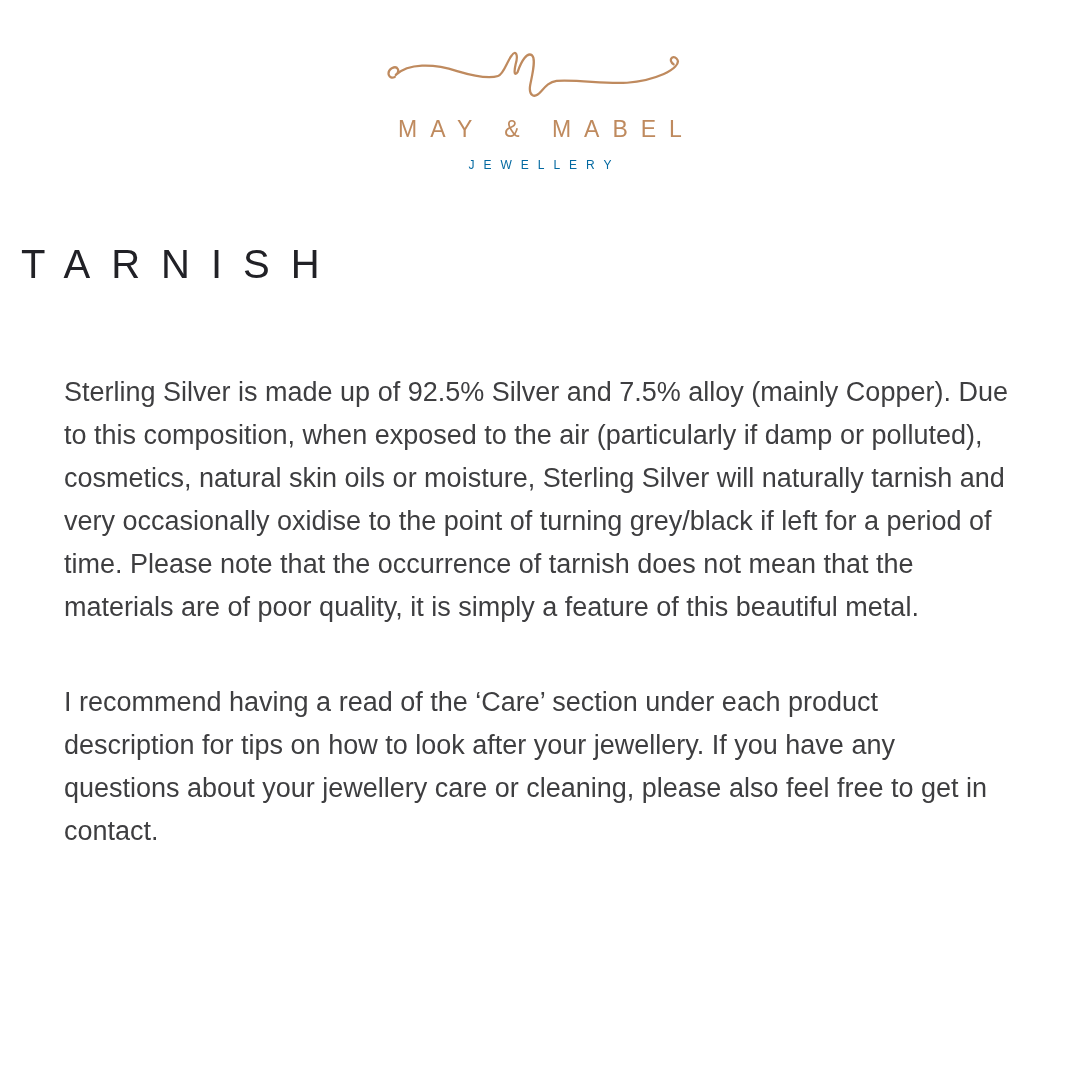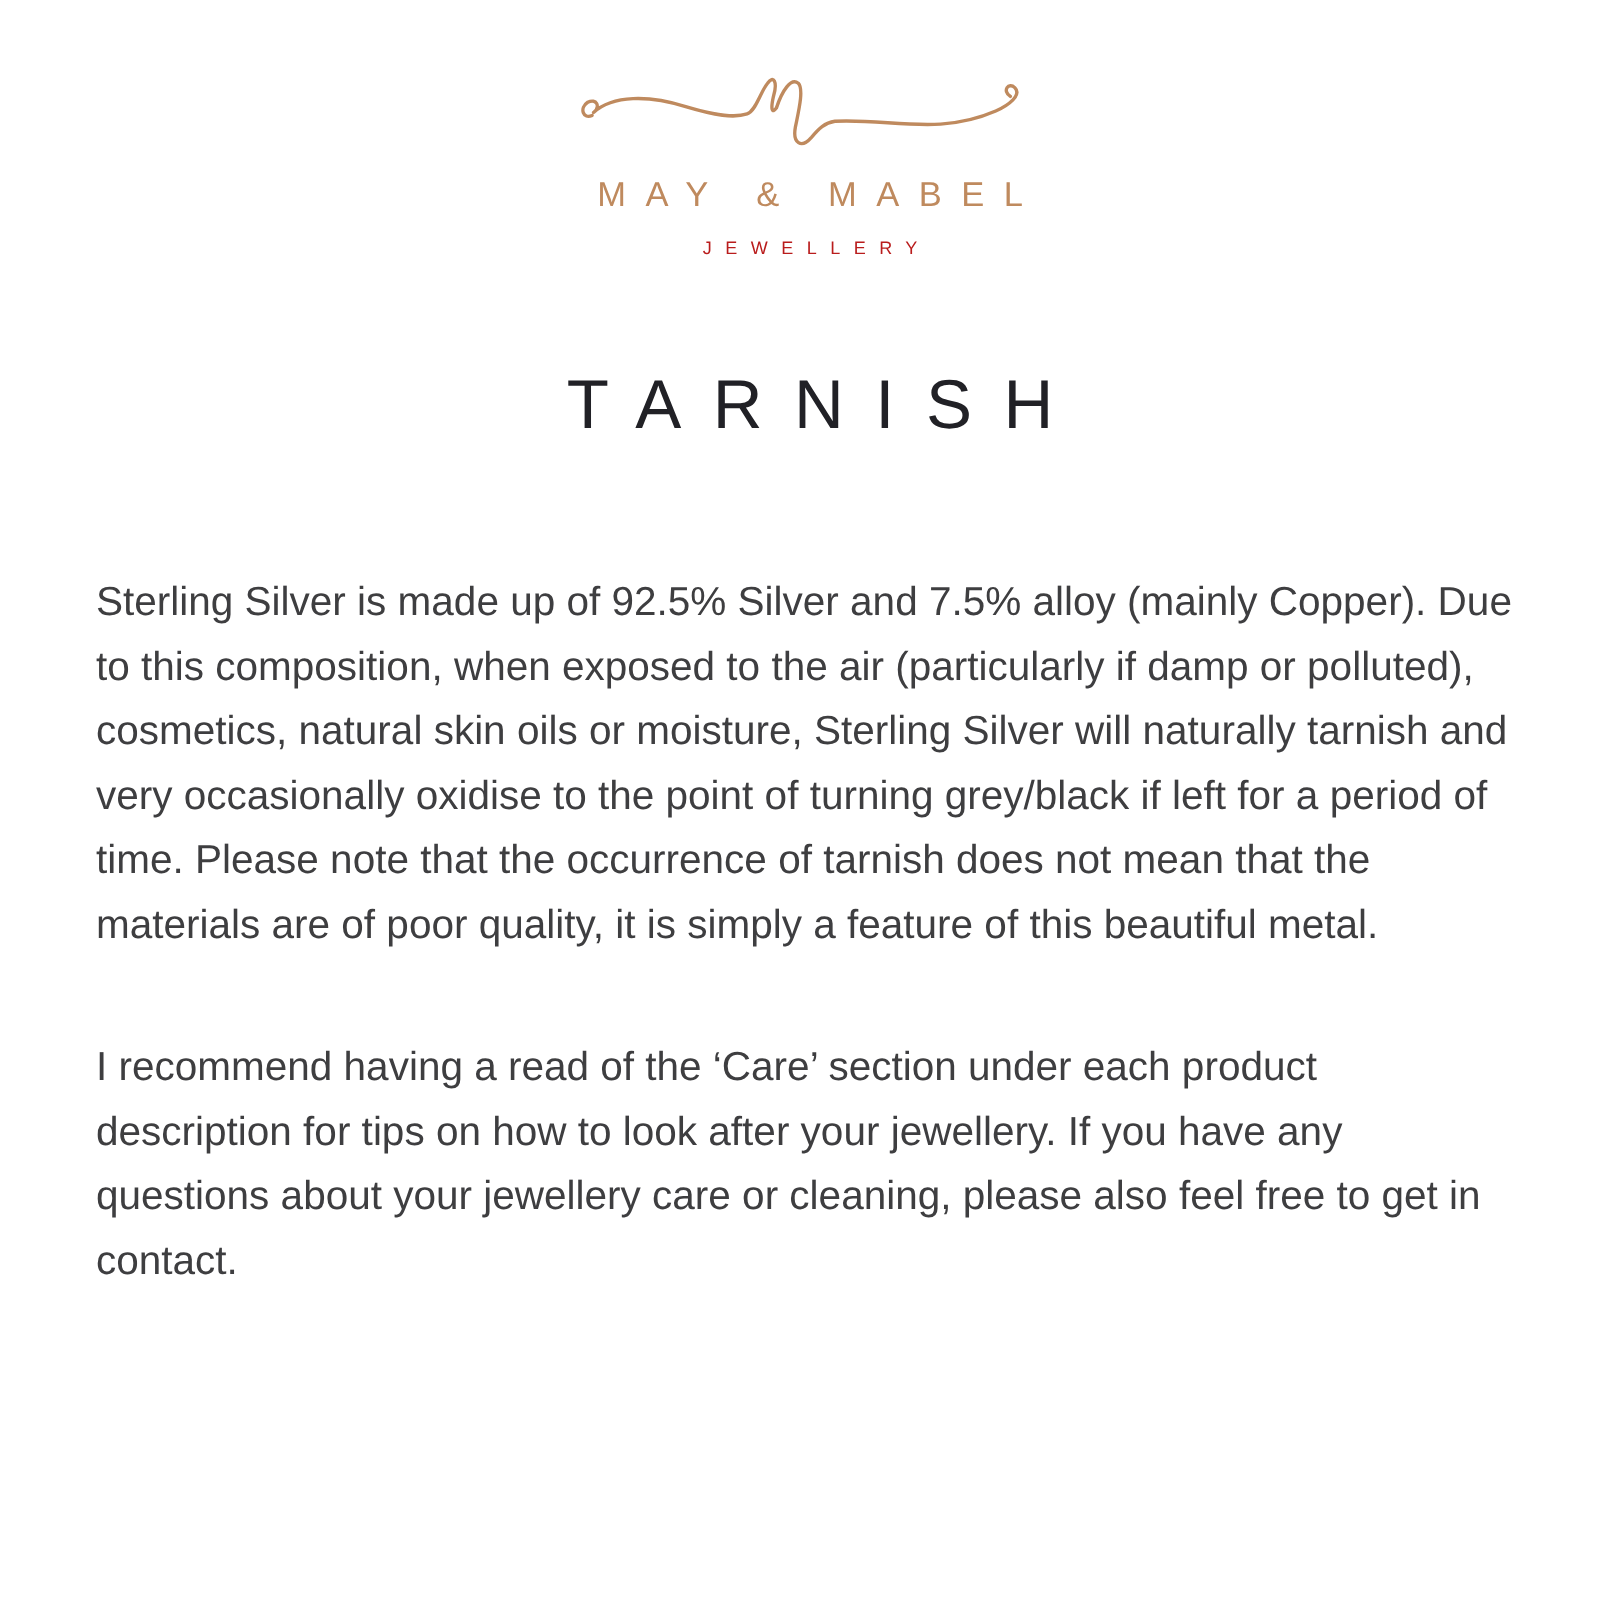--- a/index.html
+++ b/index.html
@@ -29,26 +29,26 @@
     letter-spacing: 13px;
     text-indent: 13px;
     color: #bf8a5e;
   }
   .brand-tagline {
     margin-top: 15px;
     font-size: 12px;
     font-weight: 400;
     letter-spacing: 9px;
     text-indent: 9px;
-    color: #b91c1c;
+    color: #0369a1;
   }
   .page-title {
     margin-top: 70px;
-    text-align: center;
-    font-size: 46px;
+    text-align: left;
+    font-size: 40px;
     font-weight: 400;
     letter-spacing: 21px;
     text-indent: 21px;
     color: #212126;
   }
   .article {
     width: 952px;
     margin: 84px auto 0 auto;
     text-align: left;
     font-size: 27px;

